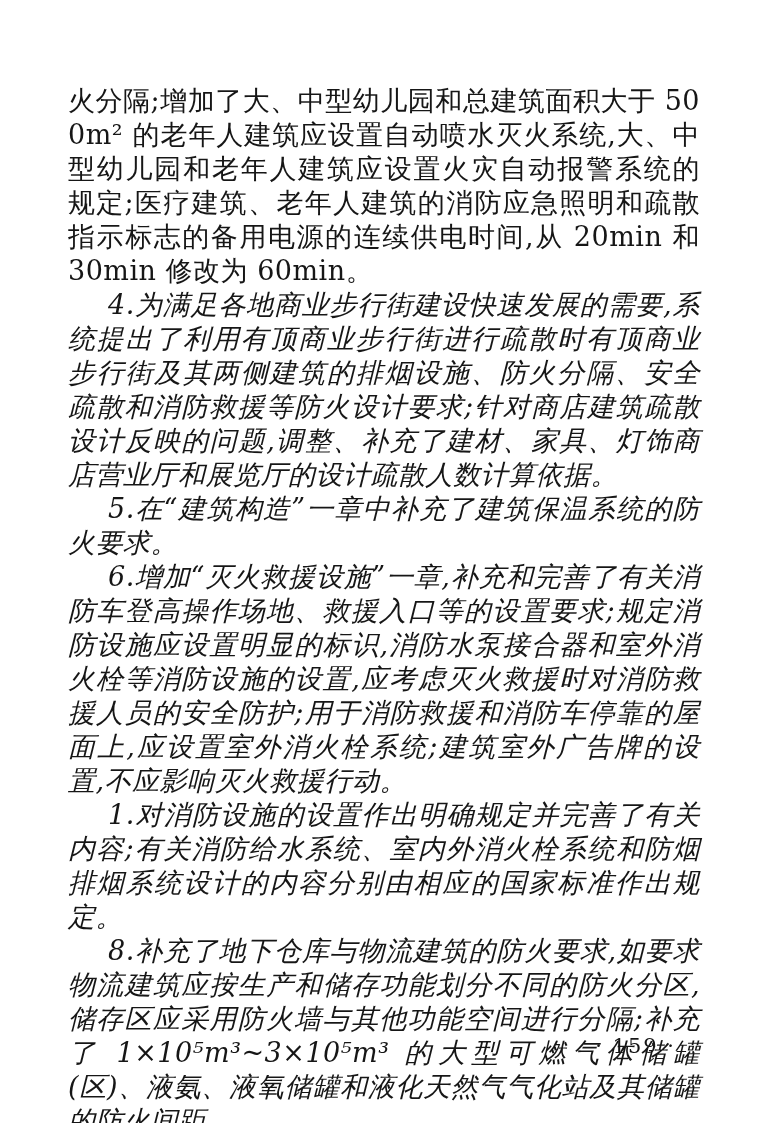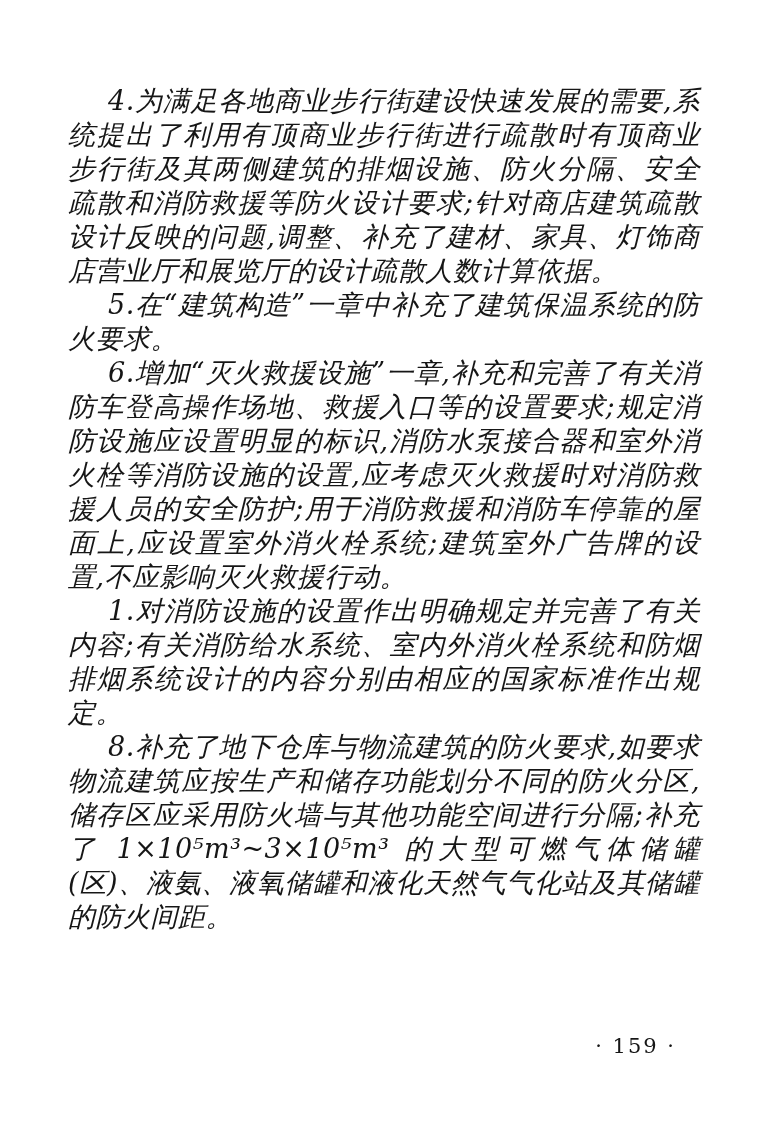--- a/index.html
+++ b/index.html
@@ -44,20 +44,21 @@
     font-size: 21px;
     letter-spacing: 2px;
     color: #161616;
     text-align: center;
   }
 </style>
 </head>
 <body>
 
 <div class="page">
+  <p>火分隔;增加了大、中型幼儿园和总建筑面积大于 500m² 的老年人建筑应设置自动喷水灭火系统,大、中型幼儿园和老年人建筑应设置火灾自动报警系统的规定;医疗建筑、老年人建筑的消防应急照明和疏散指示标志的备用电源的连续供电时间,从 20min 和 30min 修改为 60min。</p>
   <p class="indent">4.为满足各地商业步行街建设快速发展的需要,系统提出了利用有顶商业步行街进行疏散时有顶商业步行街及其两侧建筑的排烟设施、防火分隔、安全疏散和消防救援等防火设计要求;针对商店建筑疏散设计反映的问题,调整、补充了建材、家具、灯饰商店营业厅和展览厅的设计疏散人数计算依据。</p>
   <p class="indent">5.在“建筑构造”一章中补充了建筑保温系统的防火要求。</p>
   <p class="indent">6.增加“灭火救援设施”一章,补充和完善了有关消防车登高操作场地、救援入口等的设置要求;规定消防设施应设置明显的标识,消防水泵接合器和室外消火栓等消防设施的设置,应考虑灭火救援时对消防救援人员的安全防护;用于消防救援和消防车停靠的屋面上,应设置室外消火栓系统;建筑室外广告牌的设置,不应影响灭火救援行动。</p>
   <p class="indent">1.对消防设施的设置作出明确规定并完善了有关内容;有关消防给水系统、室内外消火栓系统和防烟排烟系统设计的内容分别由相应的国家标准作出规定。</p>
   <p class="indent">8.补充了地下仓库与物流建筑的防火要求,如要求物流建筑应按生产和储存功能划分不同的防火分区,储存区应采用防火墙与其他功能空间进行分隔;补充了 1×10⁵m³~3×10⁵m³ 的大型可燃气体储罐(区)、液氨、液氧储罐和液化天然气气化站及其储罐的防火间距。</p>
 
 </div>
 
 <div class="page-number">· 159 ·</div>
 

